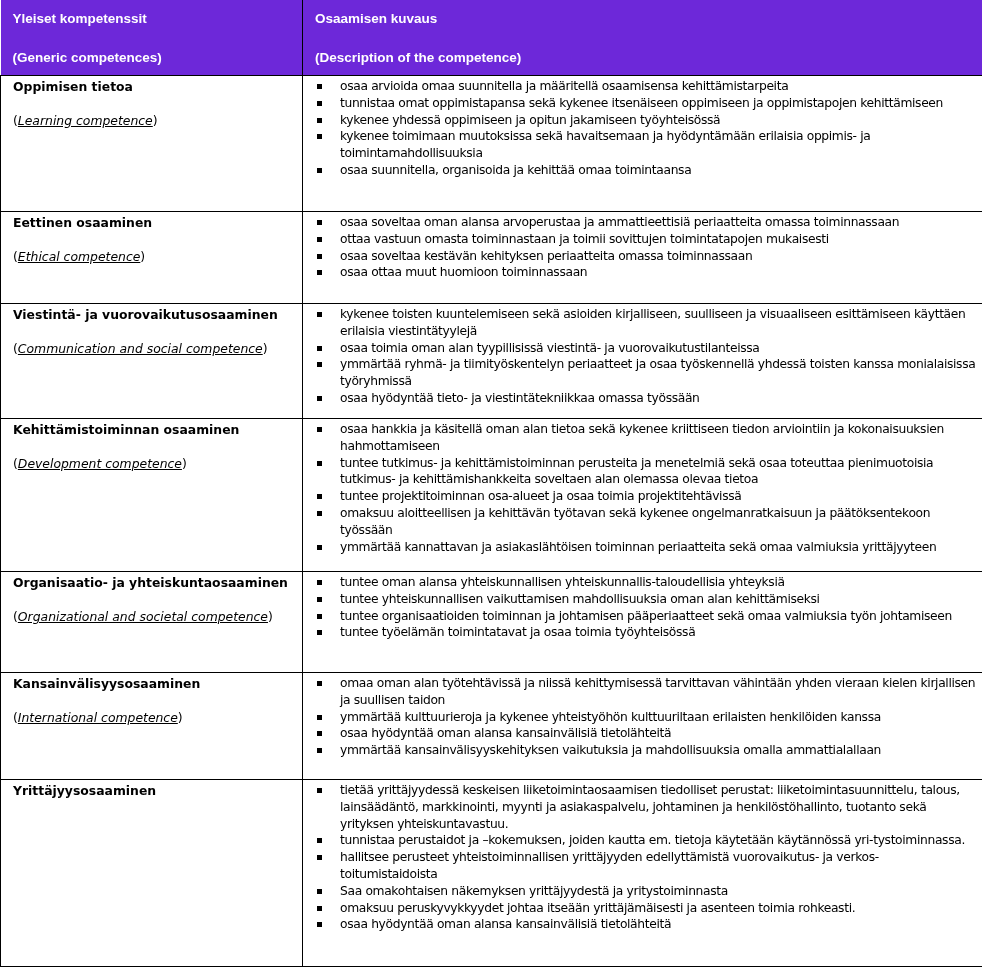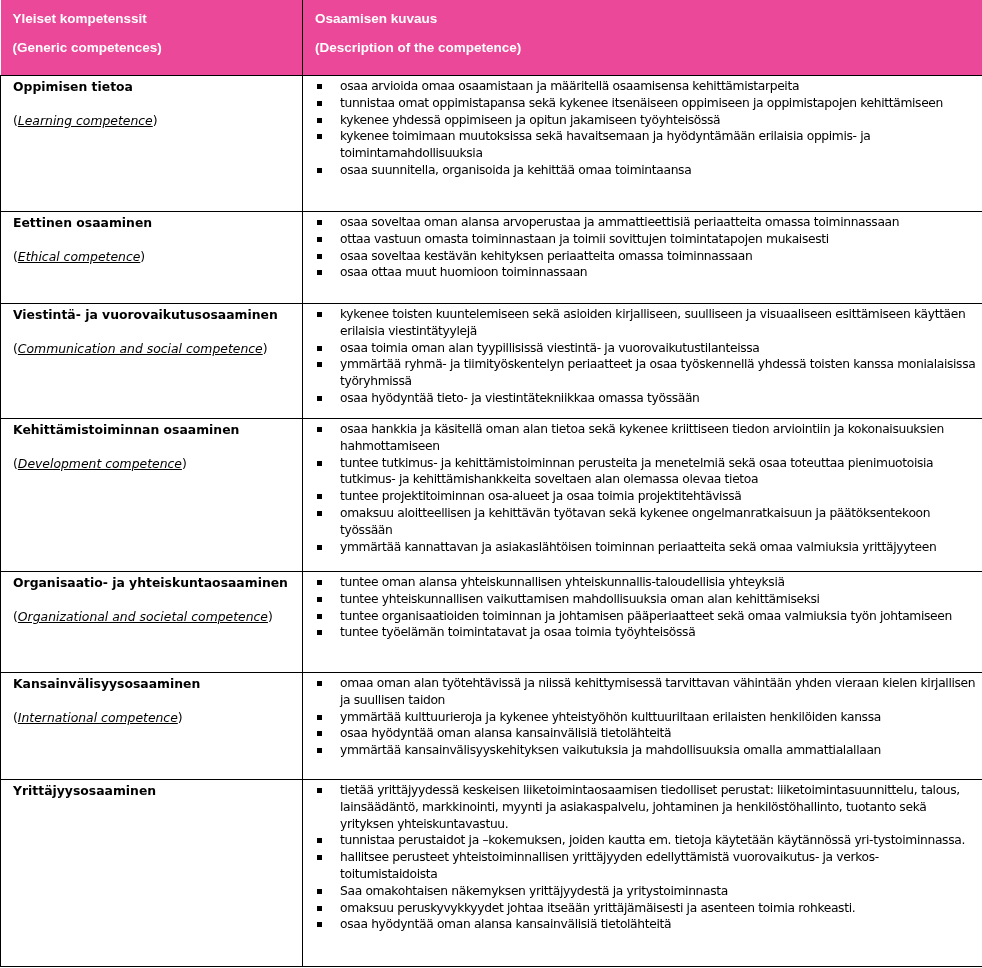--- a/index.html
+++ b/index.html
@@ -1,24 +1,24 @@
 <!DOCTYPE html>
 <html><head>
 <meta charset="utf-8">
 <style>
   html, body { margin: 0; padding: 0; background: #ffffff; }
   body { width: 982px; height: 968px; overflow: hidden; font-family: "DejaVu Sans", sans-serif; }
   table { border-collapse: collapse; width: 982px; table-layout: fixed; }
   col.c1 { width: 302px; }
   col.c2 { width: 680px; }
-  th { background: #ec4899; color: #ffffff; text-align: left; vertical-align: top;
+  th { background: #6d28d9; color: #ffffff; text-align: left; vertical-align: top;
        font-family: "Liberation Sans", sans-serif; font-weight: bold; font-size: 13.5px;
        padding: 11px 10px 0 12px; height: 64px; border-right: 1.5px solid #000; border-bottom: 1.5px solid #000; }
   th:last-child { border-right: none; }
-  th .line2 { display: block; margin-top: 14px; }
+  th .line2 { display: block; margin-top: 24px; }
   td { vertical-align: top; border: 1.5px solid #000; font-size: 12.4px; color: #000; }
   td.name { padding: 2px 6px 0 12px; }
   td.desc { padding: 2px 6px 0 10px; }
   td:first-child { border-left: 1.5px solid #000; }
   .fi { font-weight: bold; display: block; line-height: 17px; }
   .en { display: block; margin-top: 17px; line-height: 17px; }
   .en i { font-style: italic; text-decoration: underline; }
   ul { list-style: none; margin: 0; padding: 0; }
   li { position: relative; padding-left: 27px; line-height: 16.8px; font-family: "DejaVu Sans", sans-serif; font-size: 12.3px; letter-spacing: -0.35px; }
   li::before { content: ""; position: absolute; left: 4px; top: 6px; width: 5px; height: 5px; background: #000; }
@@ -44,21 +44,21 @@
     </tr>
   </thead>
   <tbody id="tbody">
       <tr style="height: 136px;">
         <td class="name">
           <span class="fi">Oppimisen tietoa</span>
           <span class="en">(<i>Learning competence</i>)</span>
         </td>
         <td class="desc">
           <ul>
-            <li>osaa arvioida omaa osaamistaan ja määritellä osaamisensa kehittämistarpeita</li>
+            <li>osaa arvioida omaa suunnitella ja määritellä osaamisensa kehittämistarpeita</li>
             <li>tunnistaa omat oppimistapansa sekä kykenee itsenäiseen oppimiseen ja oppimistapojen kehittämiseen</li>
             <li>kykenee yhdessä oppimiseen ja opitun jakamiseen työyhteisössä</li>
             <li>kykenee toimimaan muutoksissa sekä havaitsemaan ja hyödyntämään erilaisia oppimis- ja toimintamahdollisuuksia</li>
             <li>osaa suunnitella, organisoida ja kehittää omaa toimintaansa</li>
           </ul>
         </td>
       </tr>
       <tr style="height: 92px;">
         <td class="name">
           <span class="fi">Eettinen osaaminen</span>

